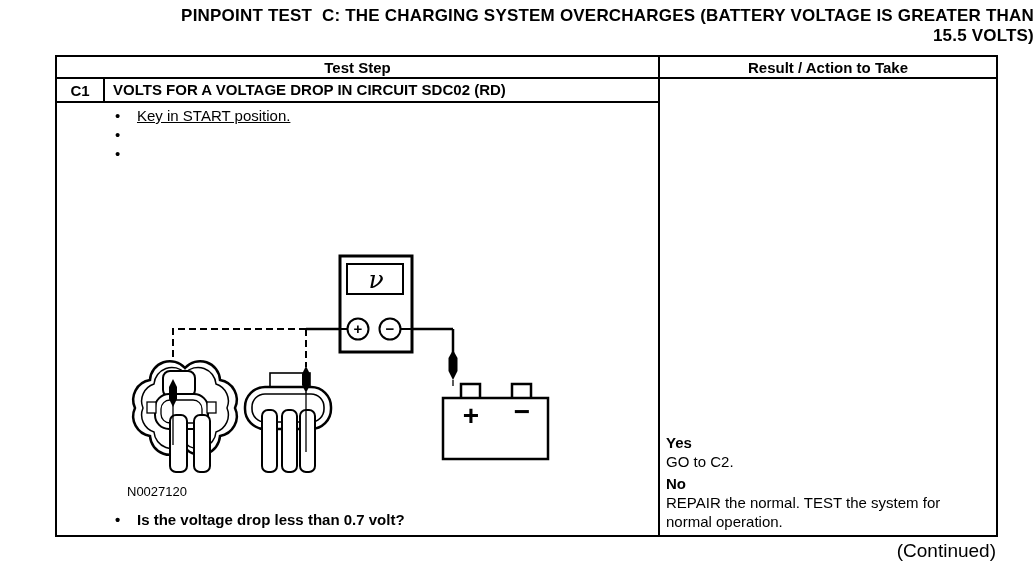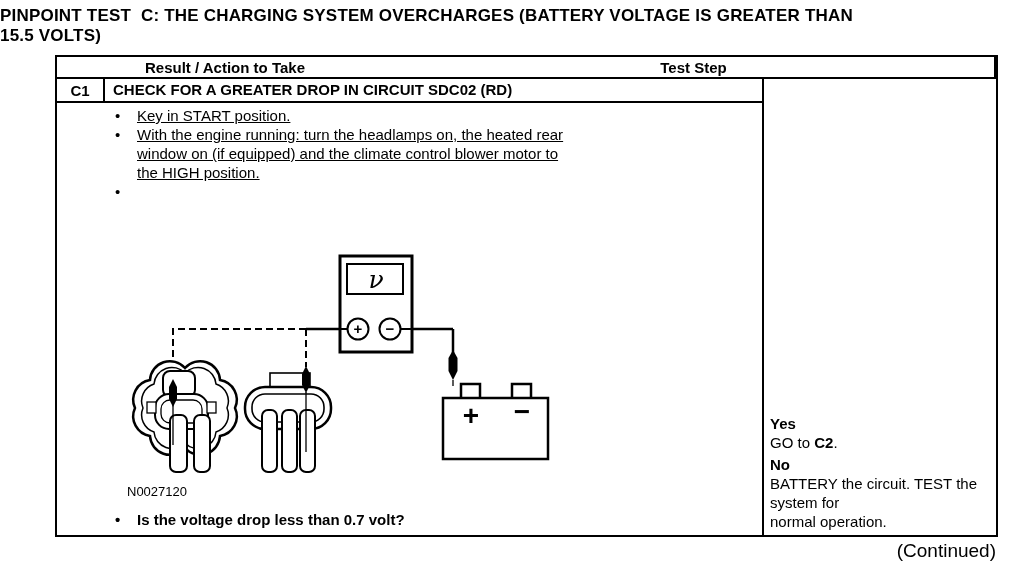--- a/index.html
+++ b/index.html
@@ -5,99 +5,96 @@
   * { margin:0; padding:0; box-sizing:border-box; }
   html,body { background:#ffffff; }
   .page {
     position:relative; width:1034px; height:569px;
     background:#ffffff; color:#000;
     font-family:"Liberation Sans", sans-serif; font-size:15px;
     overflow:hidden;
   }
   .title {
     position:absolute; left:0; right:0; top:6px;
-    text-align:left; font-weight:bold; font-size:17px; line-height:20px;
+    text-align:right; font-weight:bold; font-size:17px; line-height:20px;
     white-space:pre-wrap; letter-spacing:0.2px;
   }
   .doc-table {
     position:absolute; left:55px; top:55px; width:943px; height:482px;
     border:2px solid #000; display:flex; flex-direction:column;
   }
   .hdr-row { display:flex; height:22px; border-bottom:2px solid #000; }
   .hdr-cell {
     font-weight:bold; font-size:15px;
     display:flex; align-items:center; justify-content:center;
   }
   .hdr-cell.left  { width:603px; border-right:2px solid #000; }
   .hdr-cell.right { flex:1; }
   .body-row { flex:1; display:flex; min-height:0; }
-  .col-left { width:707px; border-right:2px solid #000; display:flex; flex-direction:column; }
+  .col-left { width:603px; border-right:2px solid #000; display:flex; flex-direction:column; }
   .step-title-row { display:flex; height:24px; border-bottom:2px solid #000; }
   .step-id {
     width:48px; border-right:2px solid #000; font-weight:bold;
     display:flex; align-items:center; justify-content:center;
   }
   .step-title { font-weight:bold; padding-left:8px; line-height:22px; white-space:nowrap; }
   .step-content { position:relative; flex:1; }
   .bullets { position:absolute; left:58px; top:3px; width:535px; }
   .bullet-item { display:flex; line-height:19px; }
   .bullet-char { width:22px; flex:0 0 22px; }
   .bullet-text { white-space:pre-wrap;text-decoration:underline; }
   .fig-label { position:absolute; left:70px; top:381px; font-size:13px; }
   .question { position:absolute; left:58px; top:407px; display:flex; font-weight:bold; line-height:20px; }
   .question .bullet-char { font-weight:bold; }
   .col-right { flex:1; position:relative; }
   .result-block { position:absolute; left:6px; right:4px; bottom:4px; line-height:19px; }
   .res-bold { font-weight:bold; }
-  .res-bold-inline { font-weight:bold; }
+  .res-bold-inline { font-weight:normal; }
   .gap { margin-top:3px; }
   .pre { white-space:pre-wrap; }
   .continued { position:absolute; top:540px; right:38px; font-size:19px; }
   .diagram { position:absolute; left:58px; top:134px; }
   .diagram text { fill:#000; stroke:none; text-anchor:middle; }
   .meter-v { font-family:"DejaVu Serif", serif; font-style:italic; font-size:25px; }
   .term-sign { font-family:"Liberation Sans", sans-serif; font-size:15px; font-weight:bold; }
   .batt-sign { font-family:"Liberation Sans", sans-serif; font-size:28px; font-weight:bold; }
 </style>
 </head>
 <body>
 
 <div class="page">
 
   <div class="title">PINPOINT TEST  C: THE CHARGING SYSTEM OVERCHARGES (BATTERY VOLTAGE IS GREATER THAN
 15.5 VOLTS)</div>
 
   <div class="doc-table">
 
     <div class="hdr-row">
+      <div class="hdr-cell left">Test Step</div>
       <div class="hdr-cell right">Result / Action to Take</div>
-      <div class="hdr-cell left">Test Step</div>
     </div>
 
     <div class="body-row">
 
       <div class="col-left">
 
         <div class="step-title-row">
           <div class="step-id">C1</div>
-          <div class="step-title">CHECK FOR A GREATER DROP IN CIRCUIT SDC02 (RD)</div>
+          <div class="step-title">VOLTS FOR A VOLTAGE DROP IN CIRCUIT SDC02 (RD)</div>
         </div>
 
         <div class="step-content">
 
           <div class="bullets">
             <div class="bullet-item">
               <span class="bullet-char">•</span>
               <span class="bullet-text">Key in START position.</span>
             </div>
             <div class="bullet-item">
               <span class="bullet-char">•</span>
-              <span class="bullet-text">With the engine running: turn the headlamps on, the heated rear
-window on (if equipped) and the climate control blower motor to
-the HIGH position.</span>
             </div>
             <div class="bullet-item">
               <span class="bullet-char">•</span>
             </div>
           </div>
 
           <svg class="diagram" width="460" height="240" viewBox="0 0 460 240">
             <g stroke="#000" fill="none">
 
               <line x1="191" y1="92" x2="338" y2="92" stroke-width="2.5"></line>
@@ -164,21 +161,21 @@
           </div>
 
         </div>
       </div>
 
       <div class="col-right">
         <div class="result-block">
           <div class="res-bold">Yes</div>
           <div class="res-line"><span>GO to </span><span class="res-bold-inline">C2</span><span>.</span></div>
           <div class="res-bold gap">No</div>
-          <div class="res-line pre">BATTERY the circuit. TEST the system for
+          <div class="res-line pre">REPAIR the normal. TEST the system for
 normal operation.</div>
         </div>
       </div>
 
     </div>
   </div>
 
   <div class="continued">(Continued)</div>
 
 </div>

